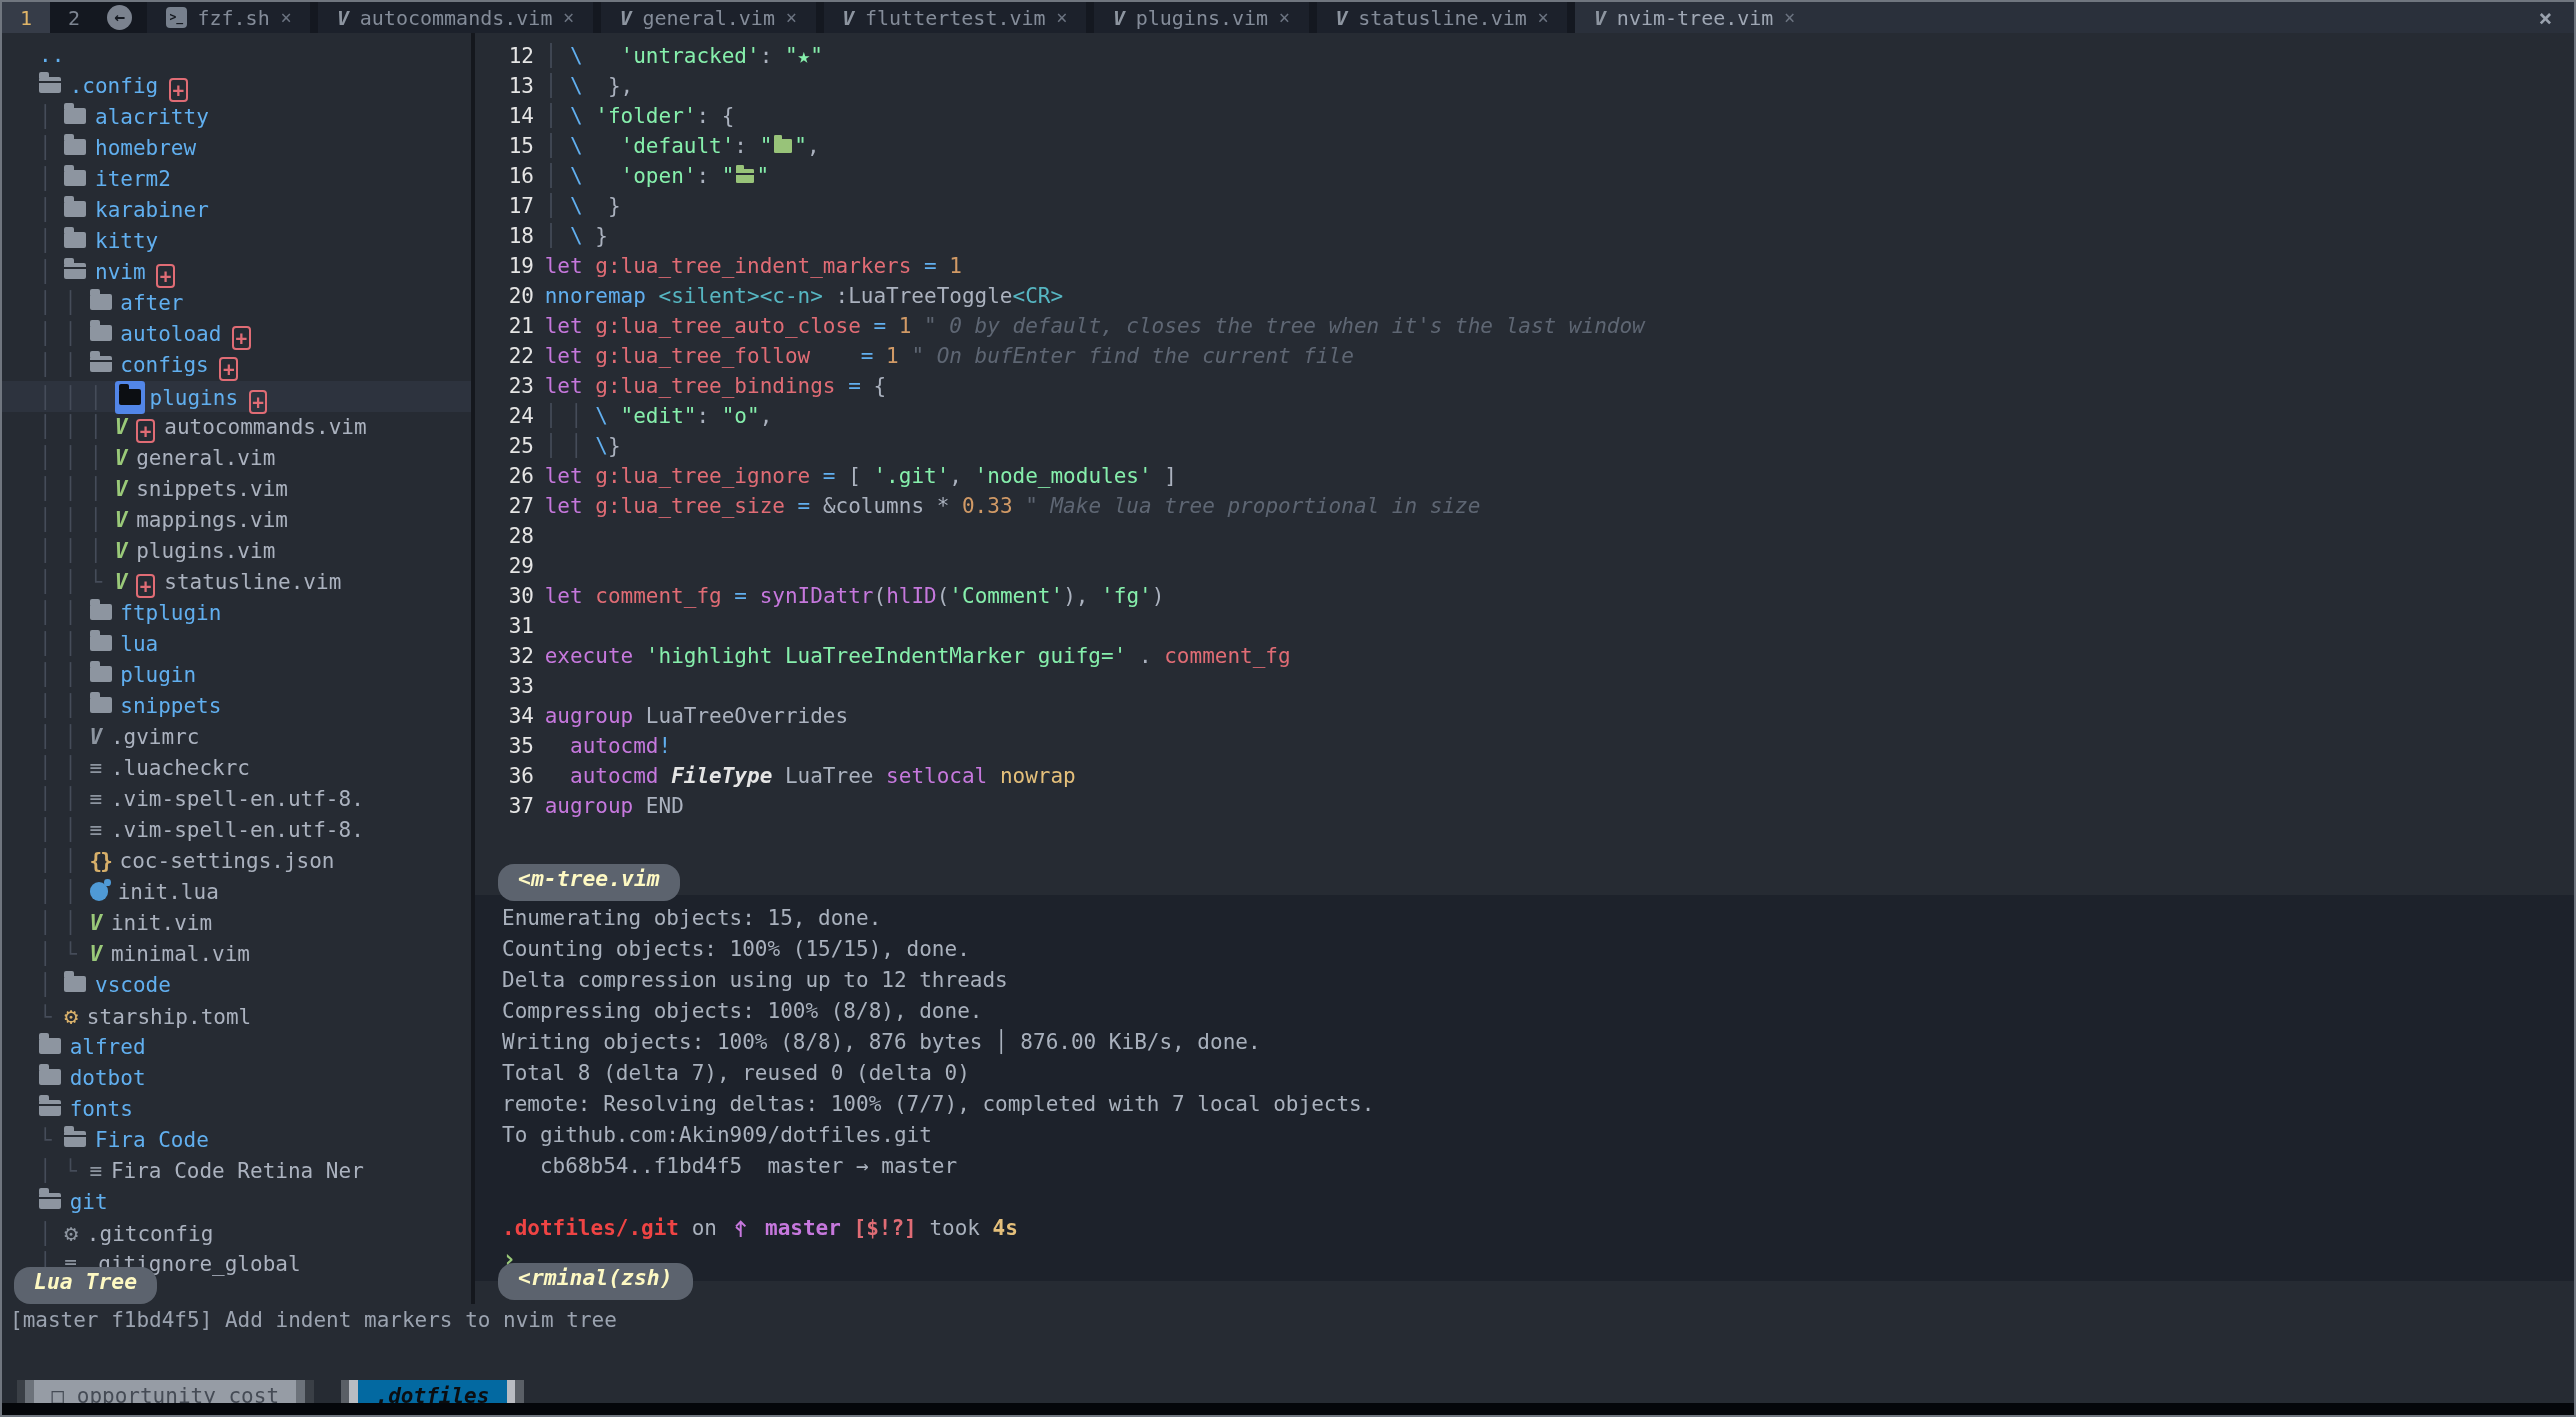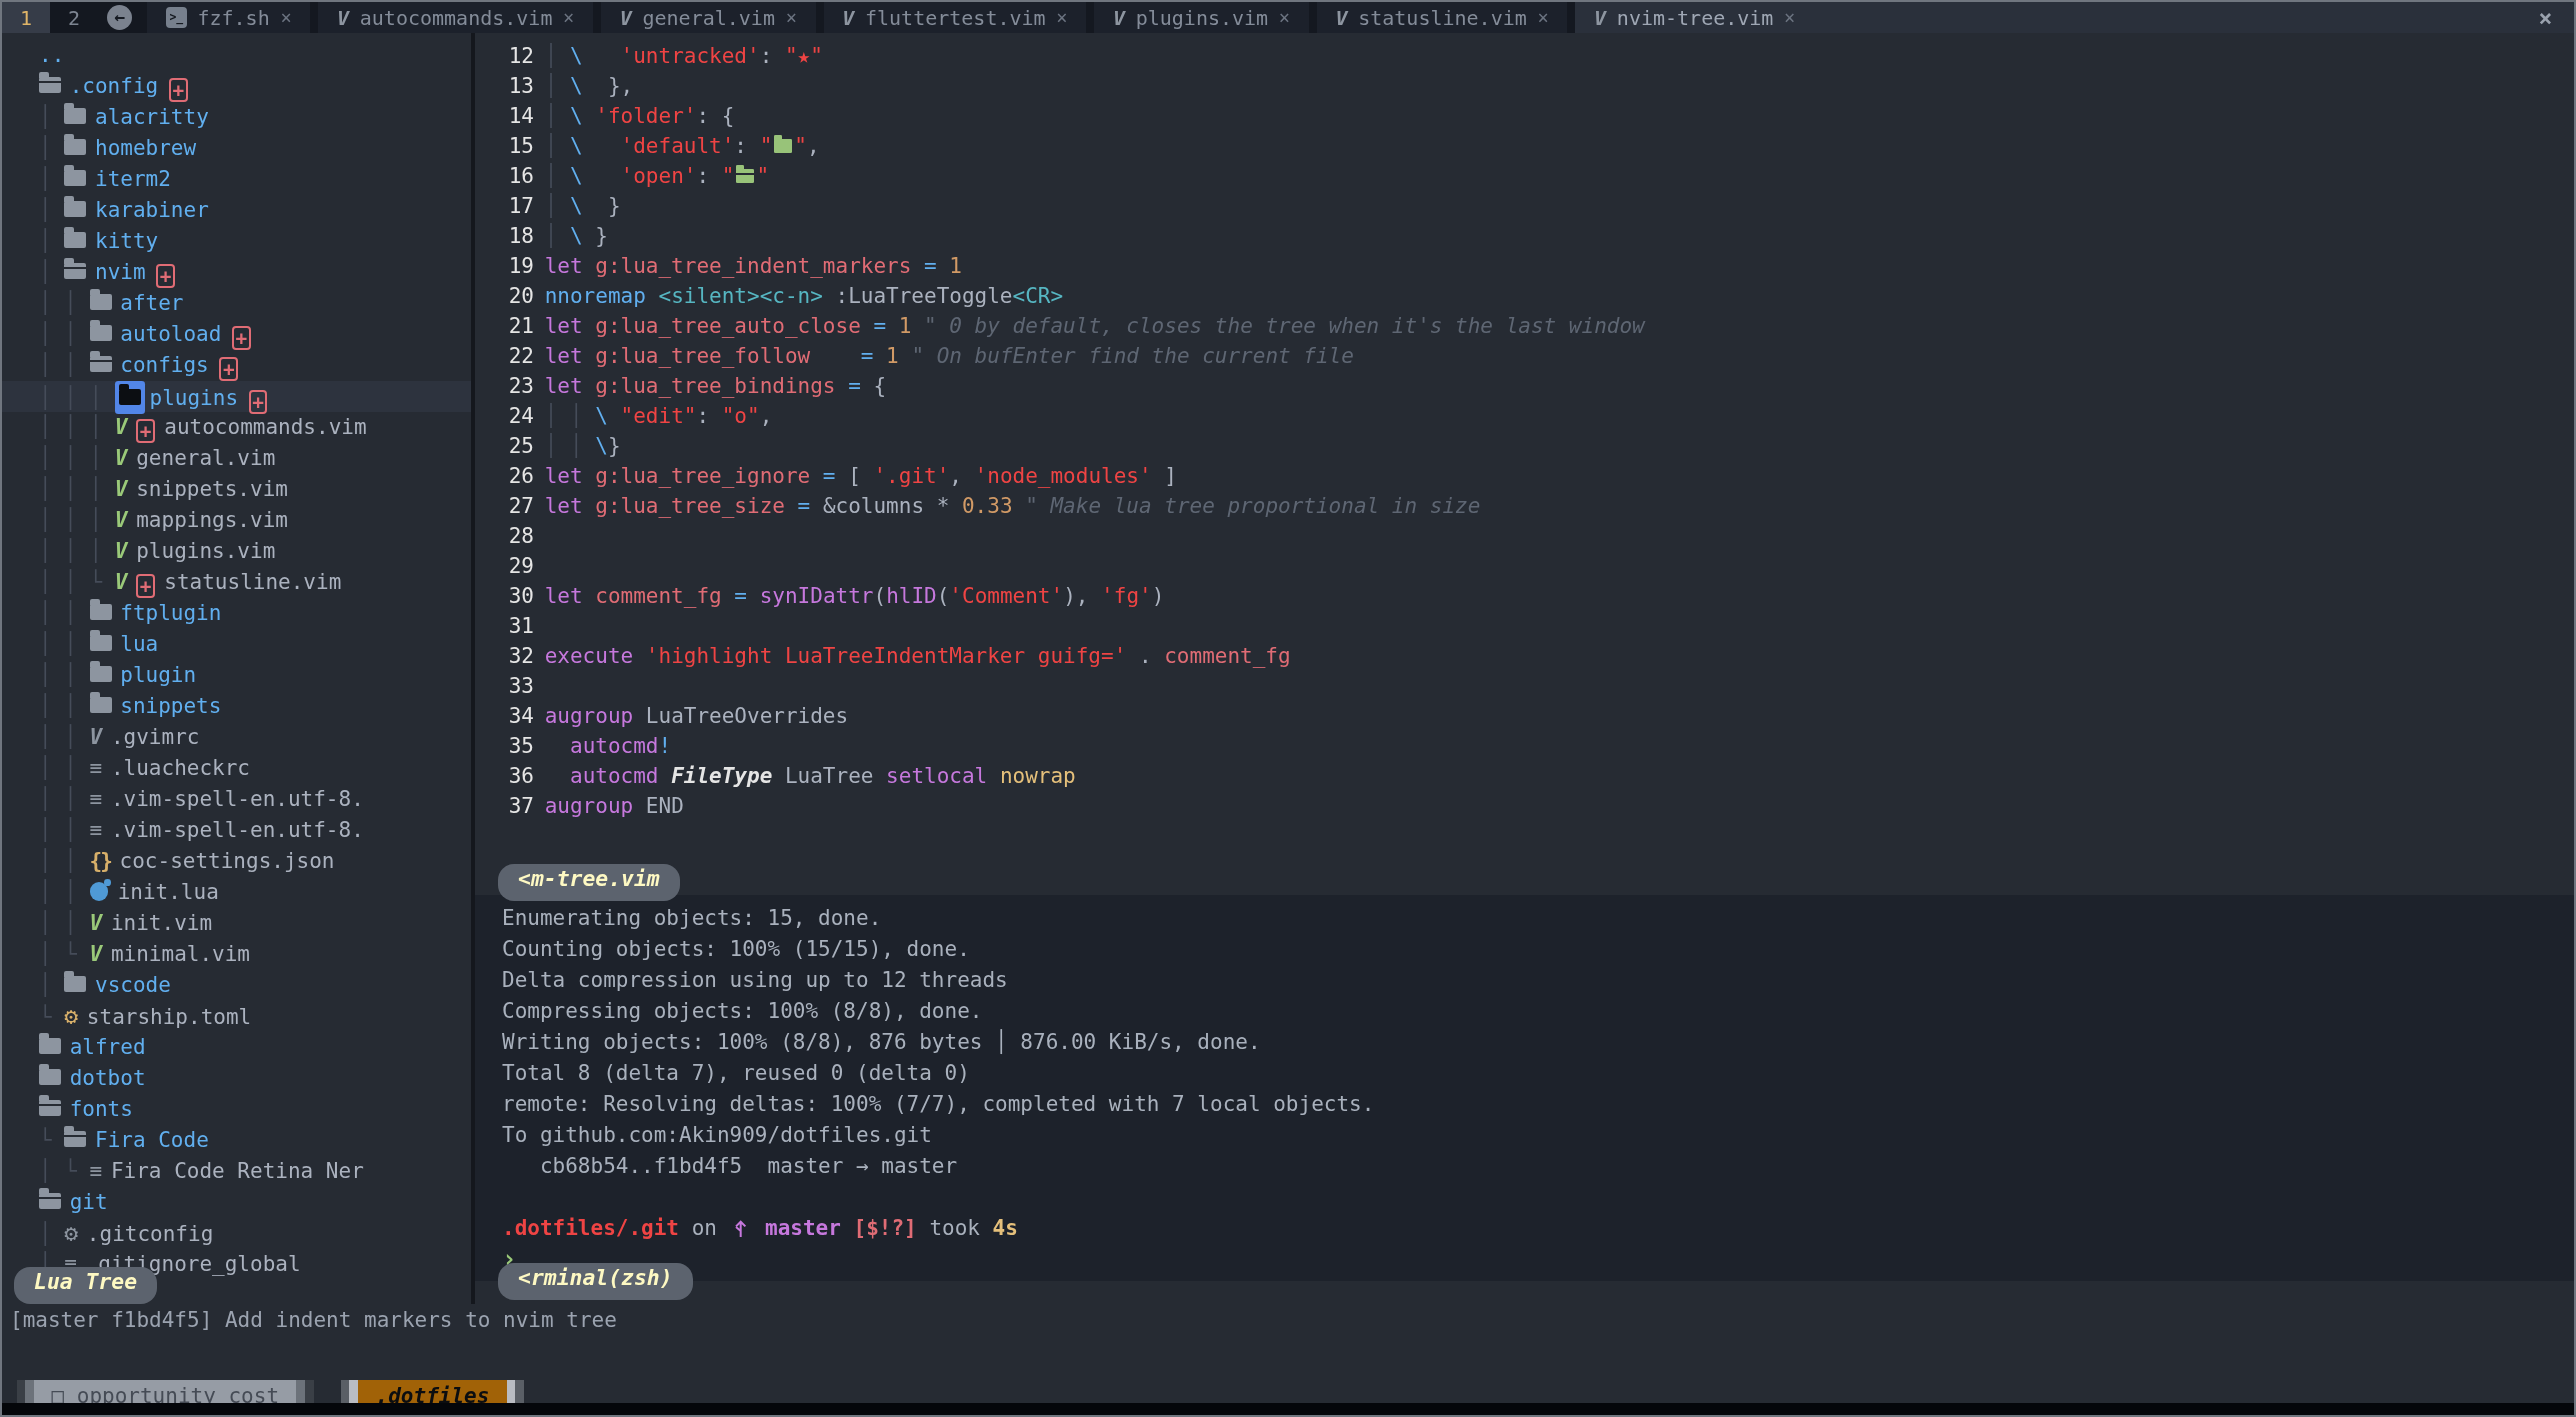--- a/index.html
+++ b/index.html
@@ -70,21 +70,21 @@
   #vsep { position:absolute; left:469px; top:31px; width:4px; height:1271px;
     background:#14171d; }
 
   
   #editor { position:absolute; left:473px; top:31px; right:0; height:862px;
     padding-top:8px; overflow:hidden; }
   .cline { display:flex; height:30px; line-height:30px; font-size:21px; }
   .ln { width:59px; text-align:right; color:#e5e5e5; flex:none; }
   .ctext { padding-left:10.7px; white-space:pre; color:#abb2bf; }
   .tok.g { color:#454c59; } .tok.k { color:#c678dd; } .tok.v { color:#e06c75; }
-  .tok.o { color:#61afef; } .tok.n { color:#d19a66; } .tok.s { color:#ef4444;text-align:center; }
+  .tok.o { color:#61afef; } .tok.n { color:#d19a66; } .tok.s { color:#86efac;text-align:center; }
   .tok.c { color:#5e6673; font-style:italic; } .tok.f { color:#abb2bf; }
   .tok.y { color:#e5c07b; } .tok.yi { color:#e5e5e5; font-style:italic; font-weight:bold; }
   .tok.cy { color:#56b6c2; } .tok.b { color:#61afef; }
   .sfold { display:inline-block; position:relative; width:18px; height:14px;
     border-radius:1.3px; background:currentColor; color:#98c379; margin:0 2px; }
   .sfold::before { content:""; position:absolute; top:-4px; left:0; width:8px;
     height:5.3px; border-radius:1.3px 1.3px 0 0; background:currentColor; }
   .sfold.open::after { content:""; position:absolute; left:0; top:4px;
     width:100%; height:2px; background:#262b33; }
 
@@ -115,21 +115,21 @@
   
   #tmuxbar { position:absolute; left:0; right:0; top:1378px; height:32px;
     display:flex; align-items:stretch; padding-left:14.7px; gap:27px;
     background:#262b33; }
   .twin { display:flex; align-items:stretch; font-size:21px; }
   .twin .seg { width:8.7px; }
   .twin .s1 { background:#3a3f46; } .twin .s2 { background:#6c727a; }
   .twin .body { padding:0 17.4px; line-height:32px; background:#969ca5;
     color:#454b55; white-space:pre; }
   .twin.active .s1 { background:#5a5f66; } .twin.active .s2 { background:#b9bcc2; }
-  .twin.active .body { background:#a16207; color:#0b0d10; font-weight:bold;
+  .twin.active .body { background:#0369a1; color:#0b0d10; font-weight:bold;
     font-style:italic; }
   #blackstrip { position:absolute; left:0; right:0; bottom:0; height:12px;
     background:#04060a; }
 </style>
 </head>
 <body>
 
 <div id="frame">
 
   <div id="tabbar">

